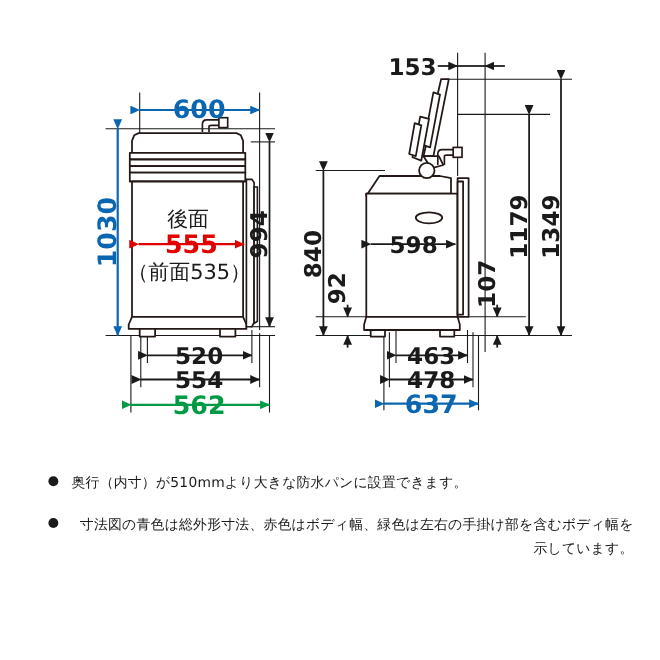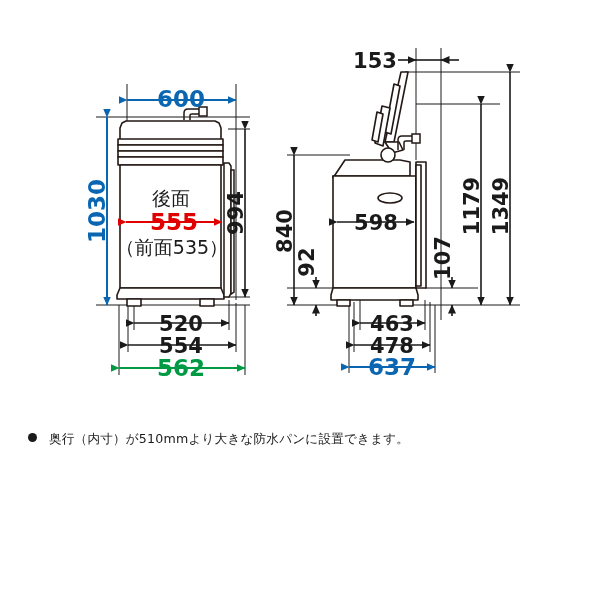--- a/index.html
+++ b/index.html
@@ -5,21 +5,21 @@
   html,body{margin:0;padding:0;}
   body{
     width:600px;height:600px;background:#ffffff;
     font-family:"Liberation Sans","DejaVu Sans",sans-serif;
     overflow:hidden;position:relative;
   }
   #root{position:relative;width:600px;height:600px;}
   #drawing{position:absolute;left:0;top:0;width:600px;height:400px;}
   .notes{
     position:absolute;left:0;top:400px;width:600px;height:200px;
-    box-sizing:border-box;padding:28px 24px 0 28px;text-align:right;
+    box-sizing:border-box;padding:28px 24px 0 44px;text-align:right;
   }
   .note-row{
     display:flex;align-items:flex-start;margin-bottom:16px;
   }
   .bullet{
     flex:0 0 auto;width:9px;height:9px;border-radius:50%;
     background:#1a1a1a;margin-top:5px;margin-right:12px;
   }
   .note-text{
     font-size:12.6px;line-height:1.75;color:#1a1a1a;
@@ -229,15 +229,19 @@
         <text x="392" y="375" text-anchor="middle" font-size="23" font-weight="bold" fill="#0b66b2">637</text>
       </g>
     </g>
   </svg>
 
   <div class="notes">
     <div class="note-row">
       <span class="bullet"></span>
       <span class="note-text">奥行（内寸）が510mmより大きな防水パンに設置できます。</span>
     </div>
+    <div class="note-row">
+      <span class="bullet"></span>
+      <span class="note-text">寸法図の青色は総外形寸法、赤色はボディ幅、緑色は左右の手掛け部を含むボディ幅を示しています。</span>
+    </div>
   </div>
 
 </div>
 
 </body></html>

